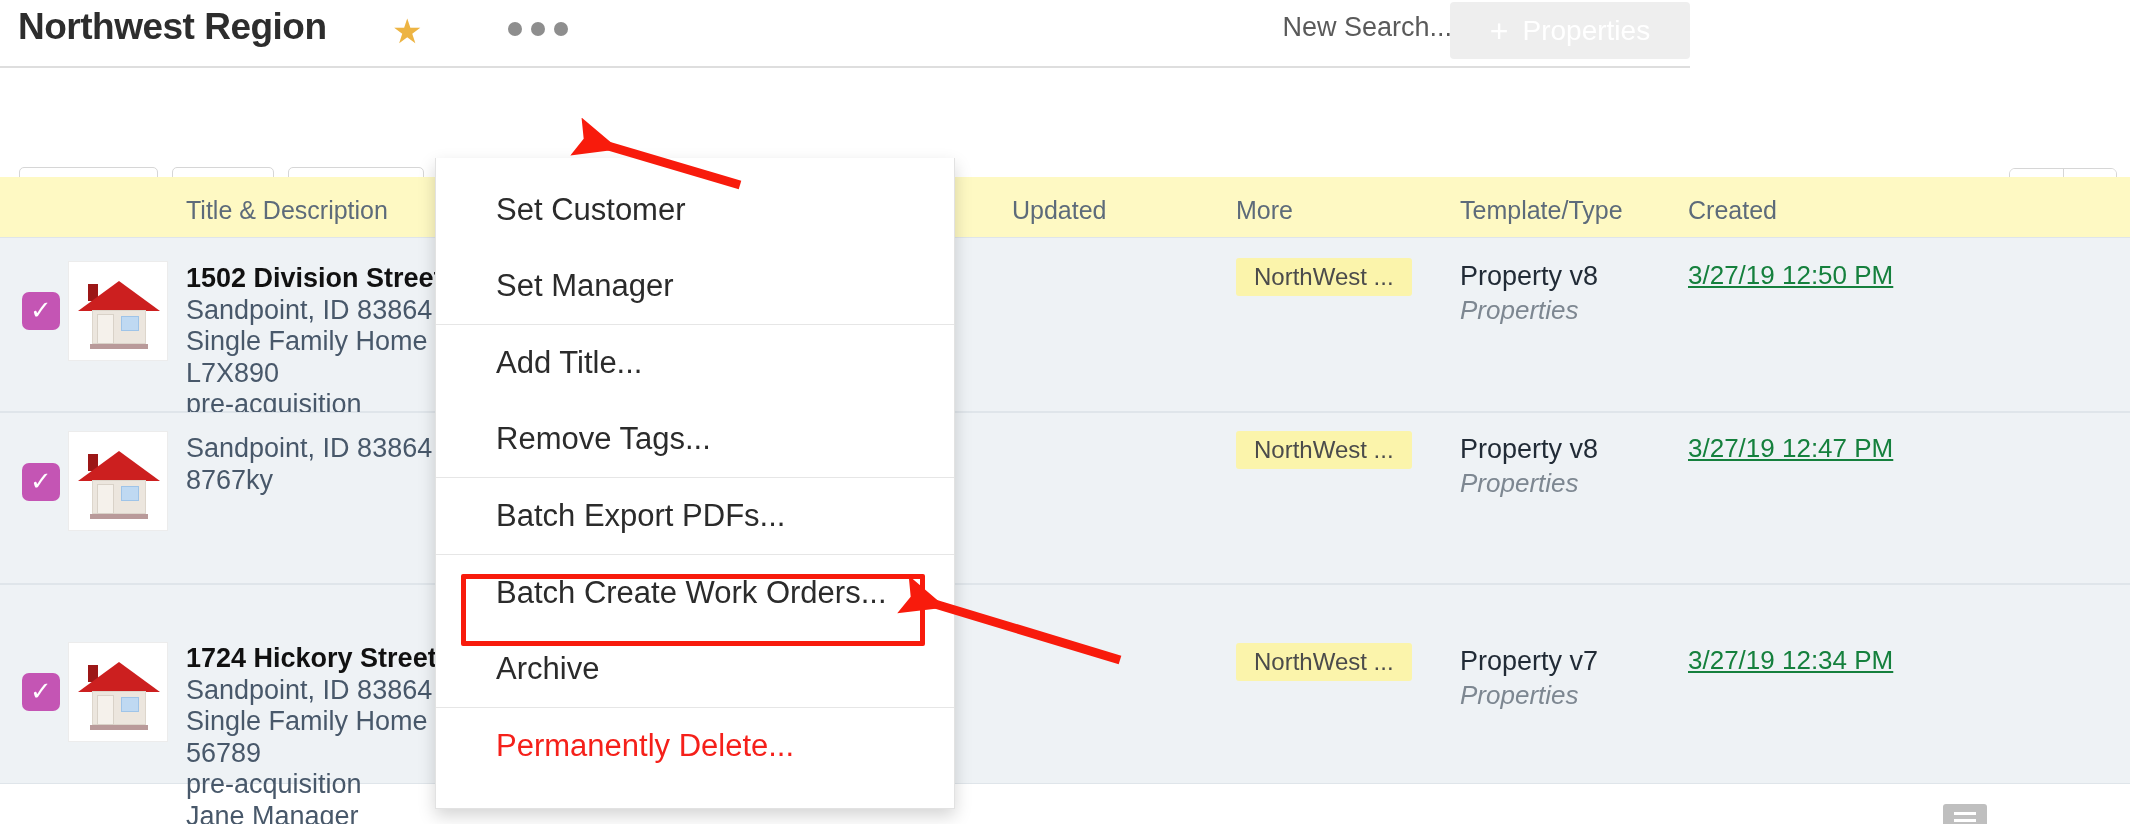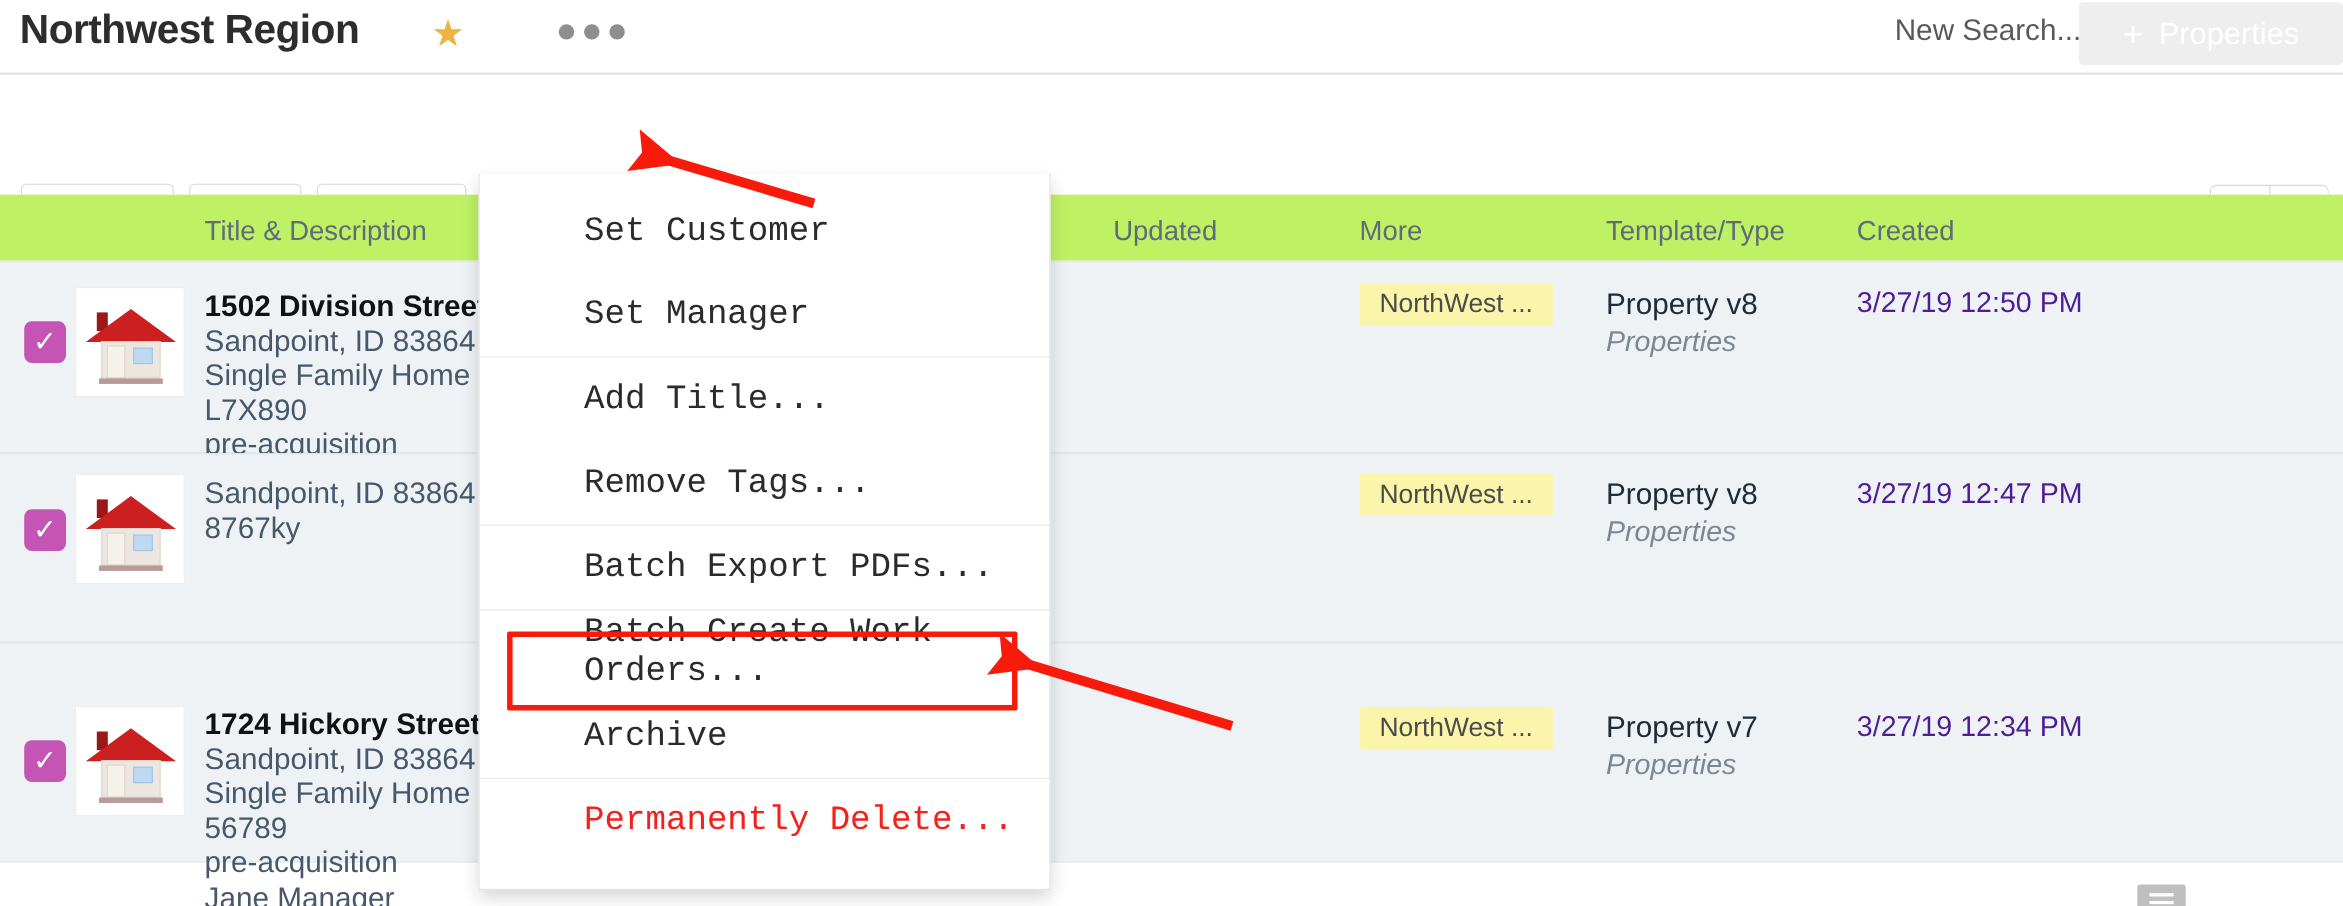--- a/index.html
+++ b/index.html
@@ -6,21 +6,21 @@
   html, body {
     width: 2130px; height: 824px;
     background: #ffffff;
     font-family: "Liberation Sans", sans-serif;
     overflow: hidden;
   }
   #app { position: relative; width: 2130px; height: 824px; background:#fff; }
 
   
   .header {
-    position: absolute; left:0; top:0; width:2130px; height:68px;
+    position: absolute; left:0; top:0; width:1690px; height:68px;
     background:#fff; border-bottom:2px solid #dedede;
   }
   .header-title {
     position:absolute; left:18px; top:6px;
     font-size:37px; font-weight:bold; color:#2d2d2d; letter-spacing:-0.5px;
   }
   .star-icon {
     position:absolute; left:392px; top:14px;
     font-size:34px; color:#edb443; line-height:1;
   }
@@ -75,21 +75,21 @@
   .pager-btn {
     width:53px; height:100%; background:#fff; border:none;
     display:flex; align-items:center; justify-content:center;
     font-size:34px; color:#707070; cursor:pointer;
     font-family:"Liberation Sans", sans-serif;
   }
   .pager-btn + .pager-btn { border-left:1px solid #d6d6d6; }
 
   
   .table { position:absolute; left:0; top:177px; width:2130px; height:647px; background:#fff; }
-  .thead { position:relative; height:60px; background:#bef264; }
+  .thead { position:relative; height:60px; background:#fef9c3; }
   .th {
     position:absolute; top:19px;
     font-size:25px; color:#5d6b7a; font-weight:normal;
   }
   #th-title    { left:186px; }
   #th-updated  { left:1012px; }
   #th-tags     { left:1236px; }
   #th-template { left:1460px; }
   #th-created  { left:1688px; }
   .select-all {
@@ -159,21 +159,21 @@
 
   .cell { position:absolute; font-size:26px; color:#3e4a57; }
   .cell-tags { left:1236px; }
   .tag-chip {
     display:inline-block; background:#fbf4ab; color:#4b4b4b;
     font-size:24px; padding:5px 18px; border-radius:3px;
   }
   .cell-template { left:1460px; line-height:1.25; }
   .cell-template .tpl { display:block; color:#212b36; font-size:27px; }
   .cell-template .typ { display:block; color:#7d8791; font-style:italic; font-size:26px; }
-  .cell-created { left:1688px; font-size:26px; color:#4c1d95; }
+  .cell-created { left:1688px; font-size:26px; color:#15803d;text-decoration:underline; }
   #row-0 .cell-tags, #row-0 .cell-template, #row-0 .cell-created { top:22px; }
   #row-1 .cell-tags, #row-1 .cell-template, #row-1 .cell-created { top:20px; }
   #row-2 .cell-tags, #row-2 .cell-template, #row-2 .cell-created { top:60px; }
   #row-0 .cell-tags, #row-1 .cell-tags, #row-2 .cell-tags { margin-top:-2px; }
 
   .comment-icon {
     position:absolute; left:1943px; top:627px; width:46px; height:42px; cursor:pointer;
   }
   .comment-icon .bubble { position:absolute; left:0; top:0; width:44px; height:33px; background:#bfbfbf; border-radius:3px; }
   .comment-icon .ln { position:absolute; left:11px; width:22px; height:3px; background:#ffffff; }
@@ -181,22 +181,22 @@
 
   
   .menu {
     position:absolute; left:435px; top:158px; width:520px;
     background:#ffffff; border:1px solid #e2e2e2; border-top:none;
     box-shadow: 0 7px 16px rgba(0,0,0,0.17);
     z-index:50;
   }
   .menu-item {
     height:76px; display:flex; align-items:center;
-    padding-left:95px; font-size:31px; color:#2b2b2b; cursor:pointer;
-    font-family:Liberation Mono, monospace;
+    padding-left:60px; font-size:31px; color:#2b2b2b; cursor:pointer;
+    font-family:Liberation Sans, sans-serif;
   }
   .menu-sep { height:1px; background:#e6e6e6; margin:0; }
   .menu-item.danger { color:#f5201a; }
   .menu-pad-top { height:14px; }
   .menu-pad-bottom { height:24px; }
   .menu-highlight {
     position:absolute; left:25px; top:416px; width:464px; height:72px;
     border:5px solid #f81b0c; border-radius:2px; pointer-events:none; z-index:60;
   }
 

